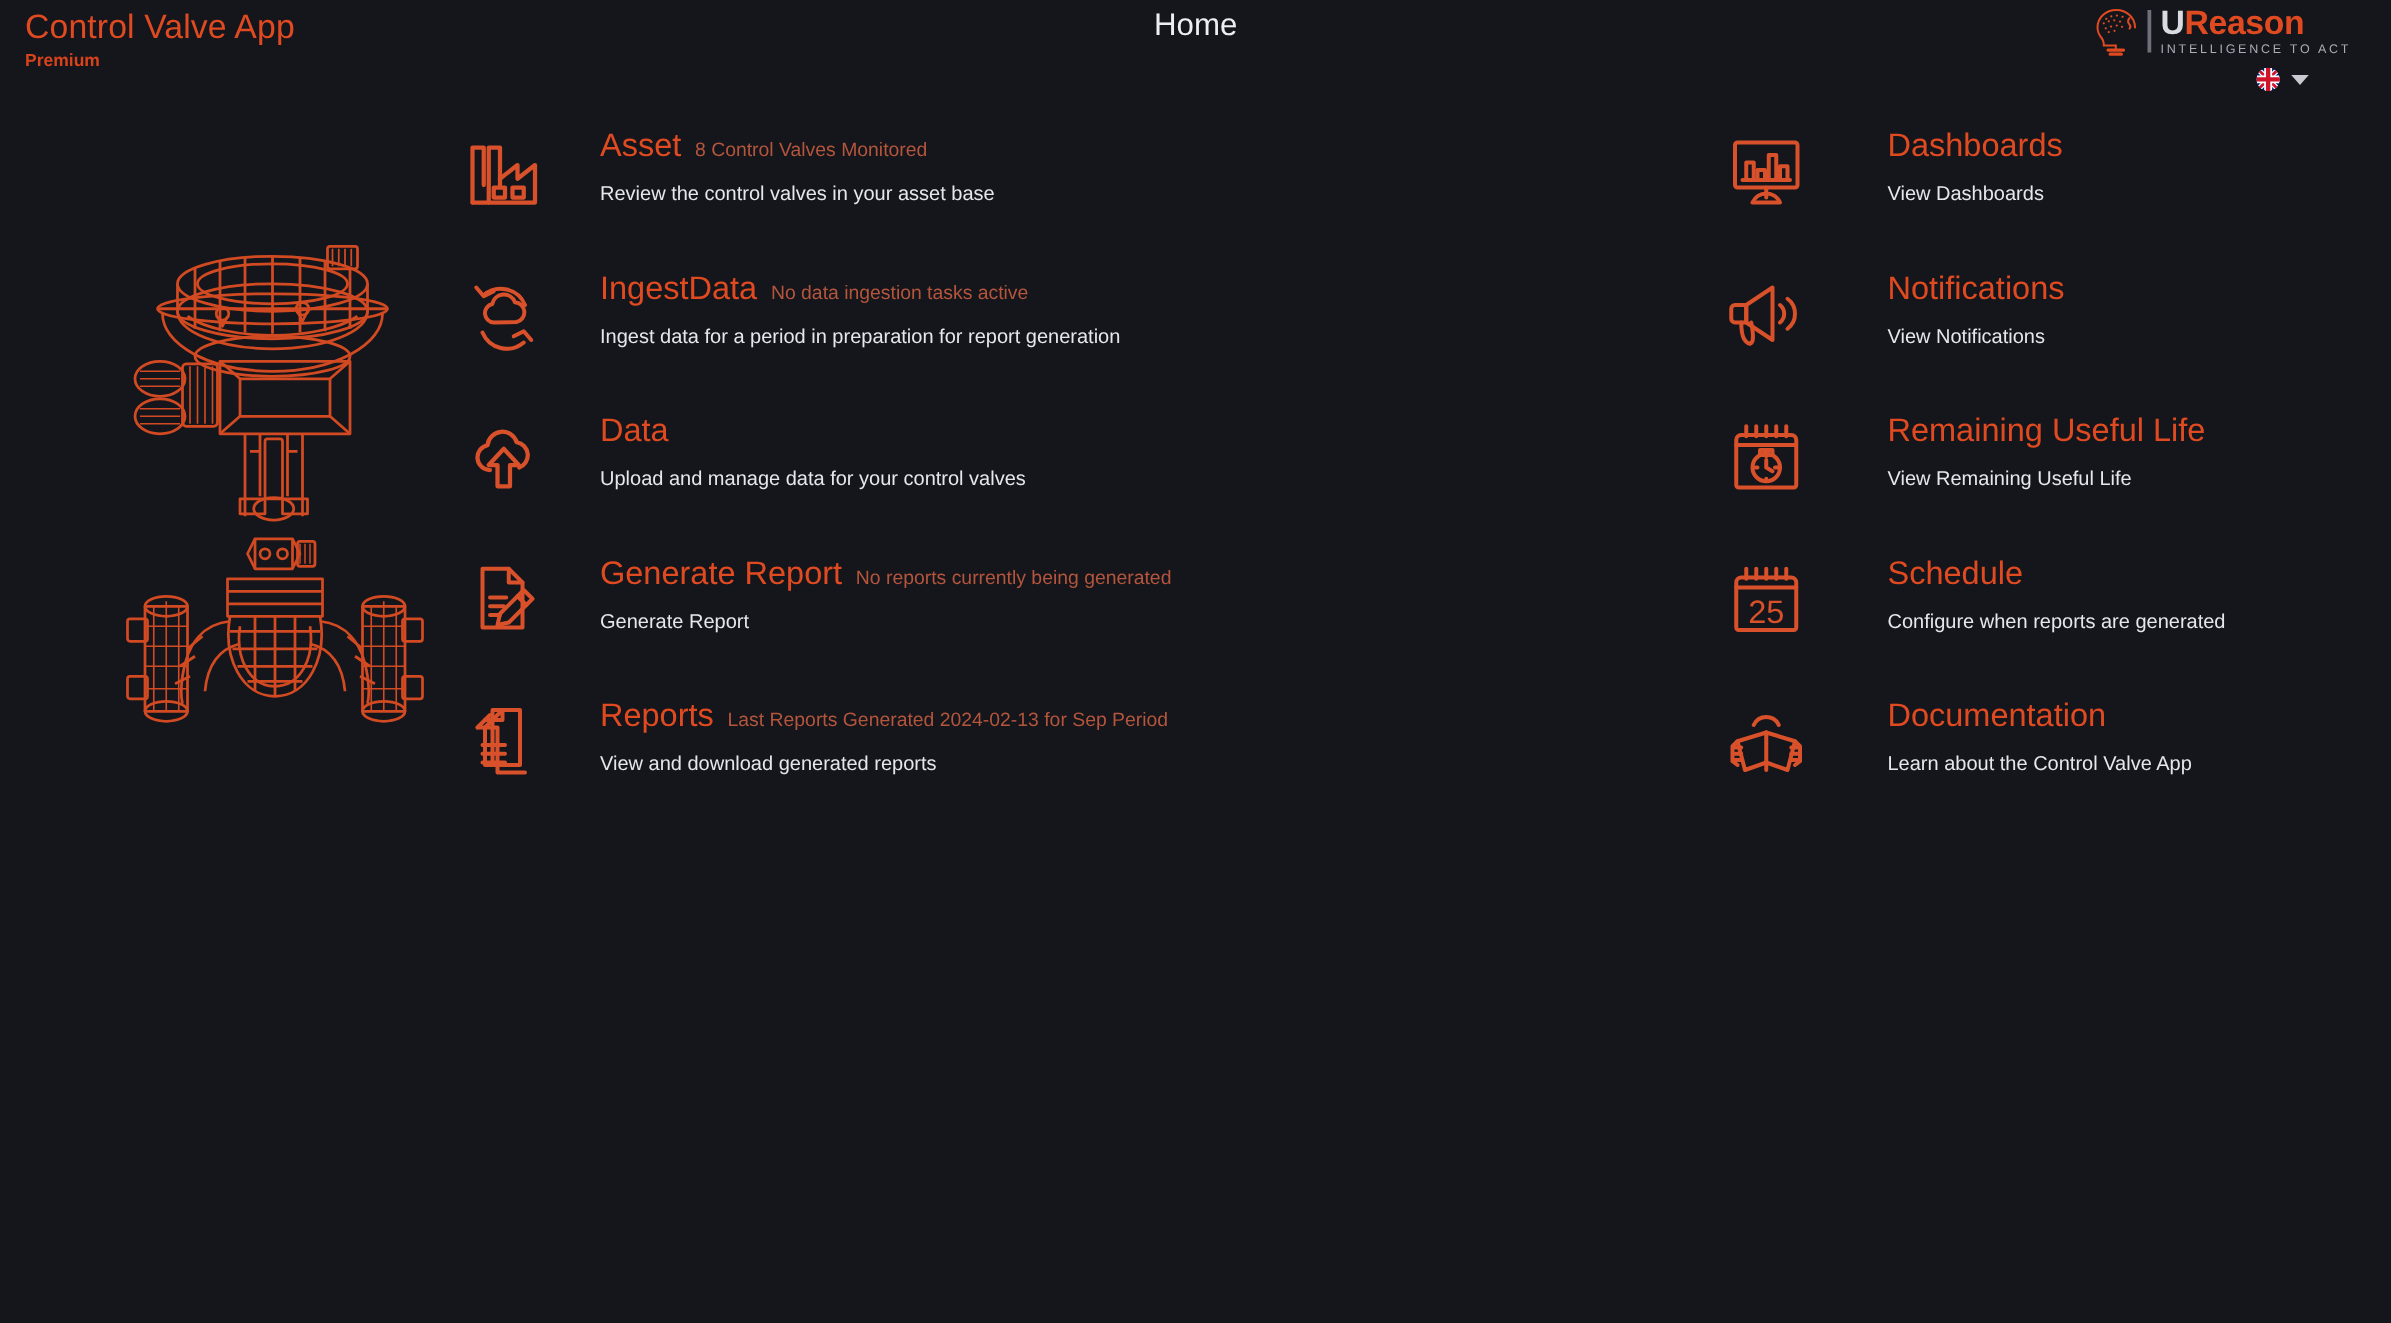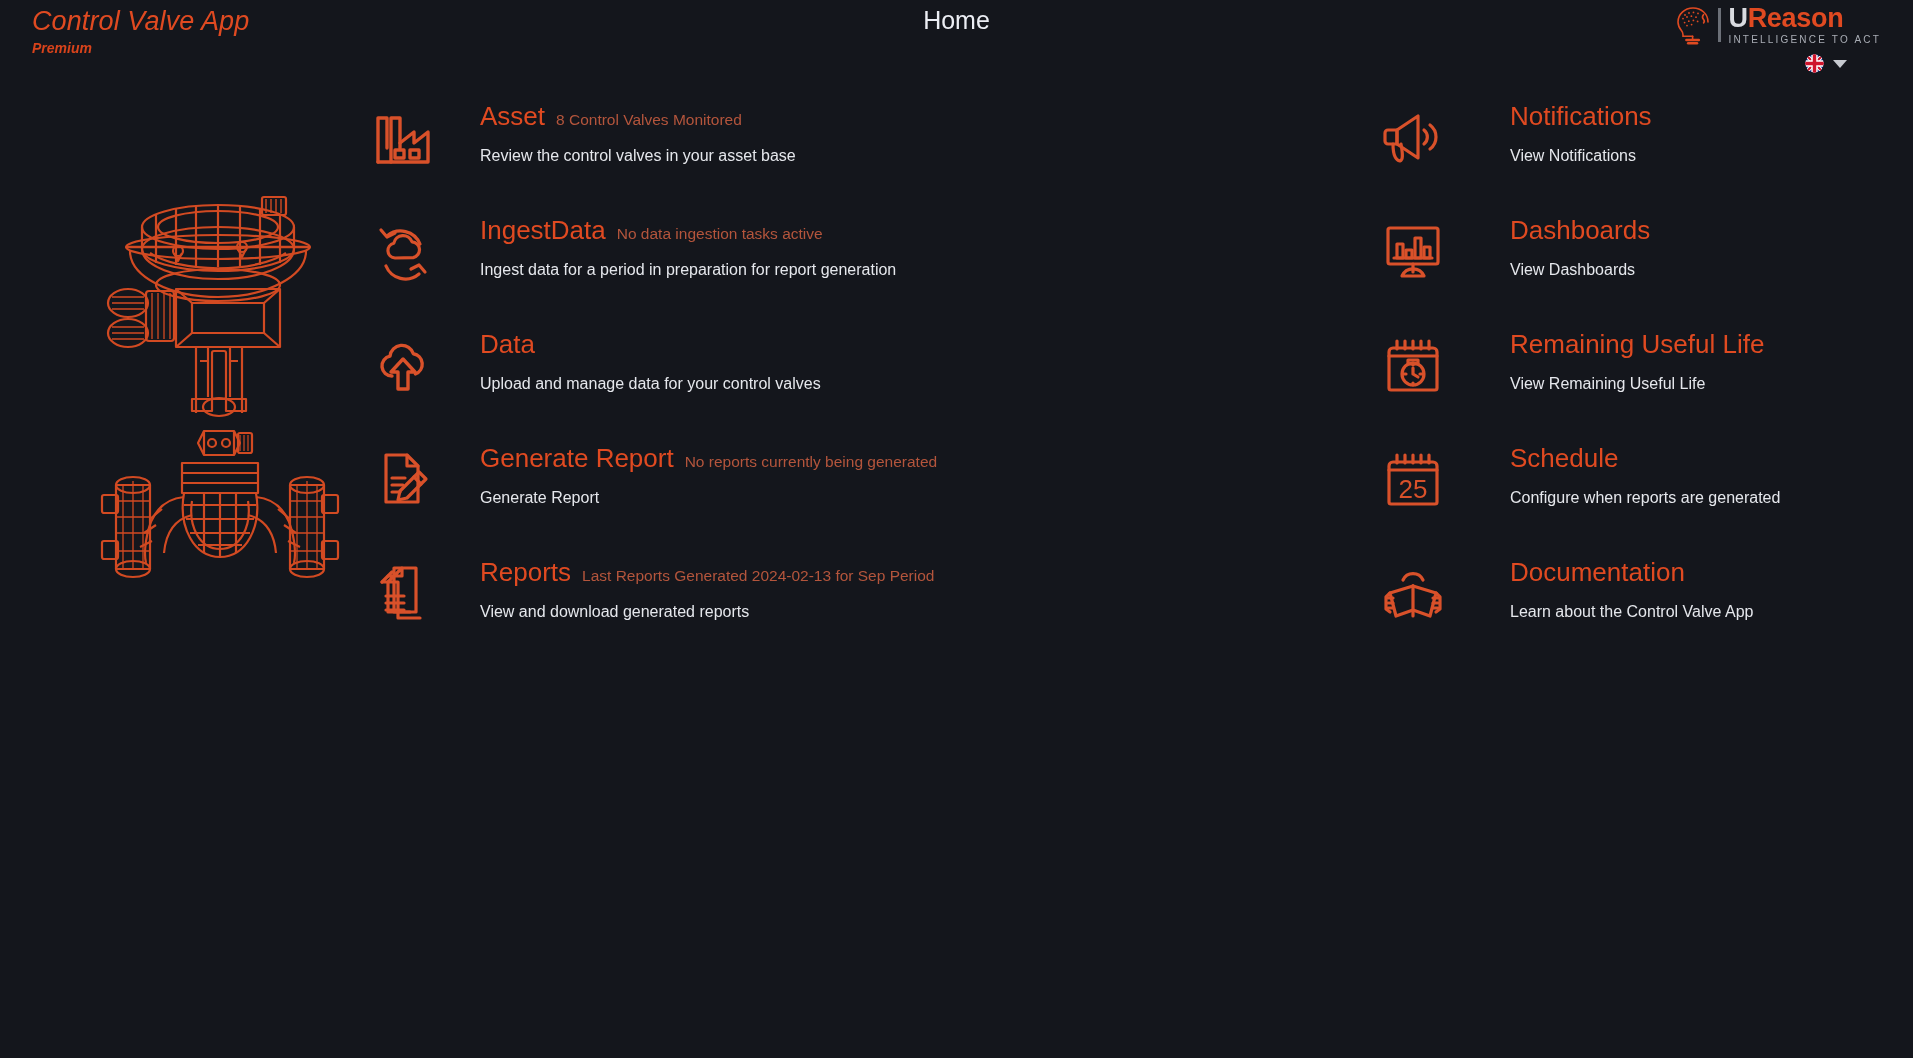--- a/index.html
+++ b/index.html
@@ -18,23 +18,22 @@
 
   
   .header {
     position: absolute;
     top: 0; left: 0;
     width: 1913px;
     height: 88px;
   }
   .brand {
     position: absolute;
-    left: 32px;
+    left: 20px;
     top: 4px;
-    font-style: italic;
   }
   .brand-title {
     font-size: 27px;
     color: #e04a21;
     letter-spacing: 0.1px;
     line-height: 34px;
   }
   .brand-sub {
     font-size: 14px;
     font-weight: bold;
@@ -396,57 +395,57 @@
     </div>
     <div class="menu-desc">View and download generated reports</div>
   </div>
 </div>
 
 <div class="col col-right">
 
   <div class="menu-item">
     <span class="menu-icon">
       <svg viewBox="0 0 62 62" fill="none" stroke="#d9512a" stroke-width="3.2" stroke-linejoin="round" stroke-linecap="round">
-        <path d="M6 24 h9 v14 H6 a3 3 0 0 1 -3 -3 v-8 a3 3 0 0 1 3 -3 z"></path>
-        <path d="M15 24 L36 10 v42 L15 38 z"></path>
-        <path d="M11 38 c0 10 2 16 7 17 c3 -1 3 -6 1 -17"></path>
-        <path d="M42 24 a9 9 0 0 1 0 14"></path>
-        <path d="M48 19 a15 15 0 0 1 0 24"></path>
-      </svg>
-    </span>
-    <div class="menu-head">
-      <span class="menu-title">Notifications</span>
-      <span class="menu-status"></span>
-    </div>
-    <div class="menu-desc">View Notifications</div>
-  </div>
-
-  <div class="menu-item">
-    <span class="menu-icon">
-      <svg viewBox="0 0 62 62" fill="none" stroke="#d9512a" stroke-width="3.2" stroke-linejoin="round" stroke-linecap="round">
         <rect x="6" y="8" width="50" height="36" rx="2"></rect>
         <path d="M12 38 h38"></path>
         <rect x="15" y="24" width="6" height="14"></rect>
         <rect x="24" y="30" width="6" height="8"></rect>
         <rect x="33" y="18" width="6" height="20"></rect>
         <rect x="42" y="27" width="6" height="11"></rect>
         <path d="M31 44 v8"></path>
         <path d="M20 56 h22 a12 12 0 0 0 -22 0 z"></path>
       </svg>
     </span>
     <div class="menu-head">
       <span class="menu-title">Dashboards</span>
       <span class="menu-status"></span>
     </div>
     <div class="menu-desc">View Dashboards</div>
   </div>
 
   <div class="menu-item">
     <span class="menu-icon">
       <svg viewBox="0 0 62 62" fill="none" stroke="#d9512a" stroke-width="3.2" stroke-linejoin="round" stroke-linecap="round">
+        <path d="M6 24 h9 v14 H6 a3 3 0 0 1 -3 -3 v-8 a3 3 0 0 1 3 -3 z"></path>
+        <path d="M15 24 L36 10 v42 L15 38 z"></path>
+        <path d="M11 38 c0 10 2 16 7 17 c3 -1 3 -6 1 -17"></path>
+        <path d="M42 24 a9 9 0 0 1 0 14"></path>
+        <path d="M48 19 a15 15 0 0 1 0 24"></path>
+      </svg>
+    </span>
+    <div class="menu-head">
+      <span class="menu-title">Notifications</span>
+      <span class="menu-status"></span>
+    </div>
+    <div class="menu-desc">View Notifications</div>
+  </div>
+
+  <div class="menu-item">
+    <span class="menu-icon">
+      <svg viewBox="0 0 62 62" fill="none" stroke="#d9512a" stroke-width="3.2" stroke-linejoin="round" stroke-linecap="round">
         <path d="M7 18 a4 4 0 0 1 4 -4 h40 a4 4 0 0 1 4 4 v36 a2 2 0 0 1 -2 2 H9 a2 2 0 0 1 -2 -2 z"></path>
         <path d="M7 22 h48"></path>
         <path d="M15 7 v8 M23 7 v8 M31 7 v8 M39 7 v8 M47 7 v8"></path>
         <circle cx="31" cy="40" r="11"></circle>
         <path d="M26 26 h10 v4 h-10 z"></path>
         <path d="M31 30 v-0.5"></path>
         <path d="M31 40 l0 -6 M31 40 l5 3"></path>
         <path d="M31 29 v2 M22 40 h2 M38 40 h2 M31 49 v2"></path>
       </svg>
     </span>

